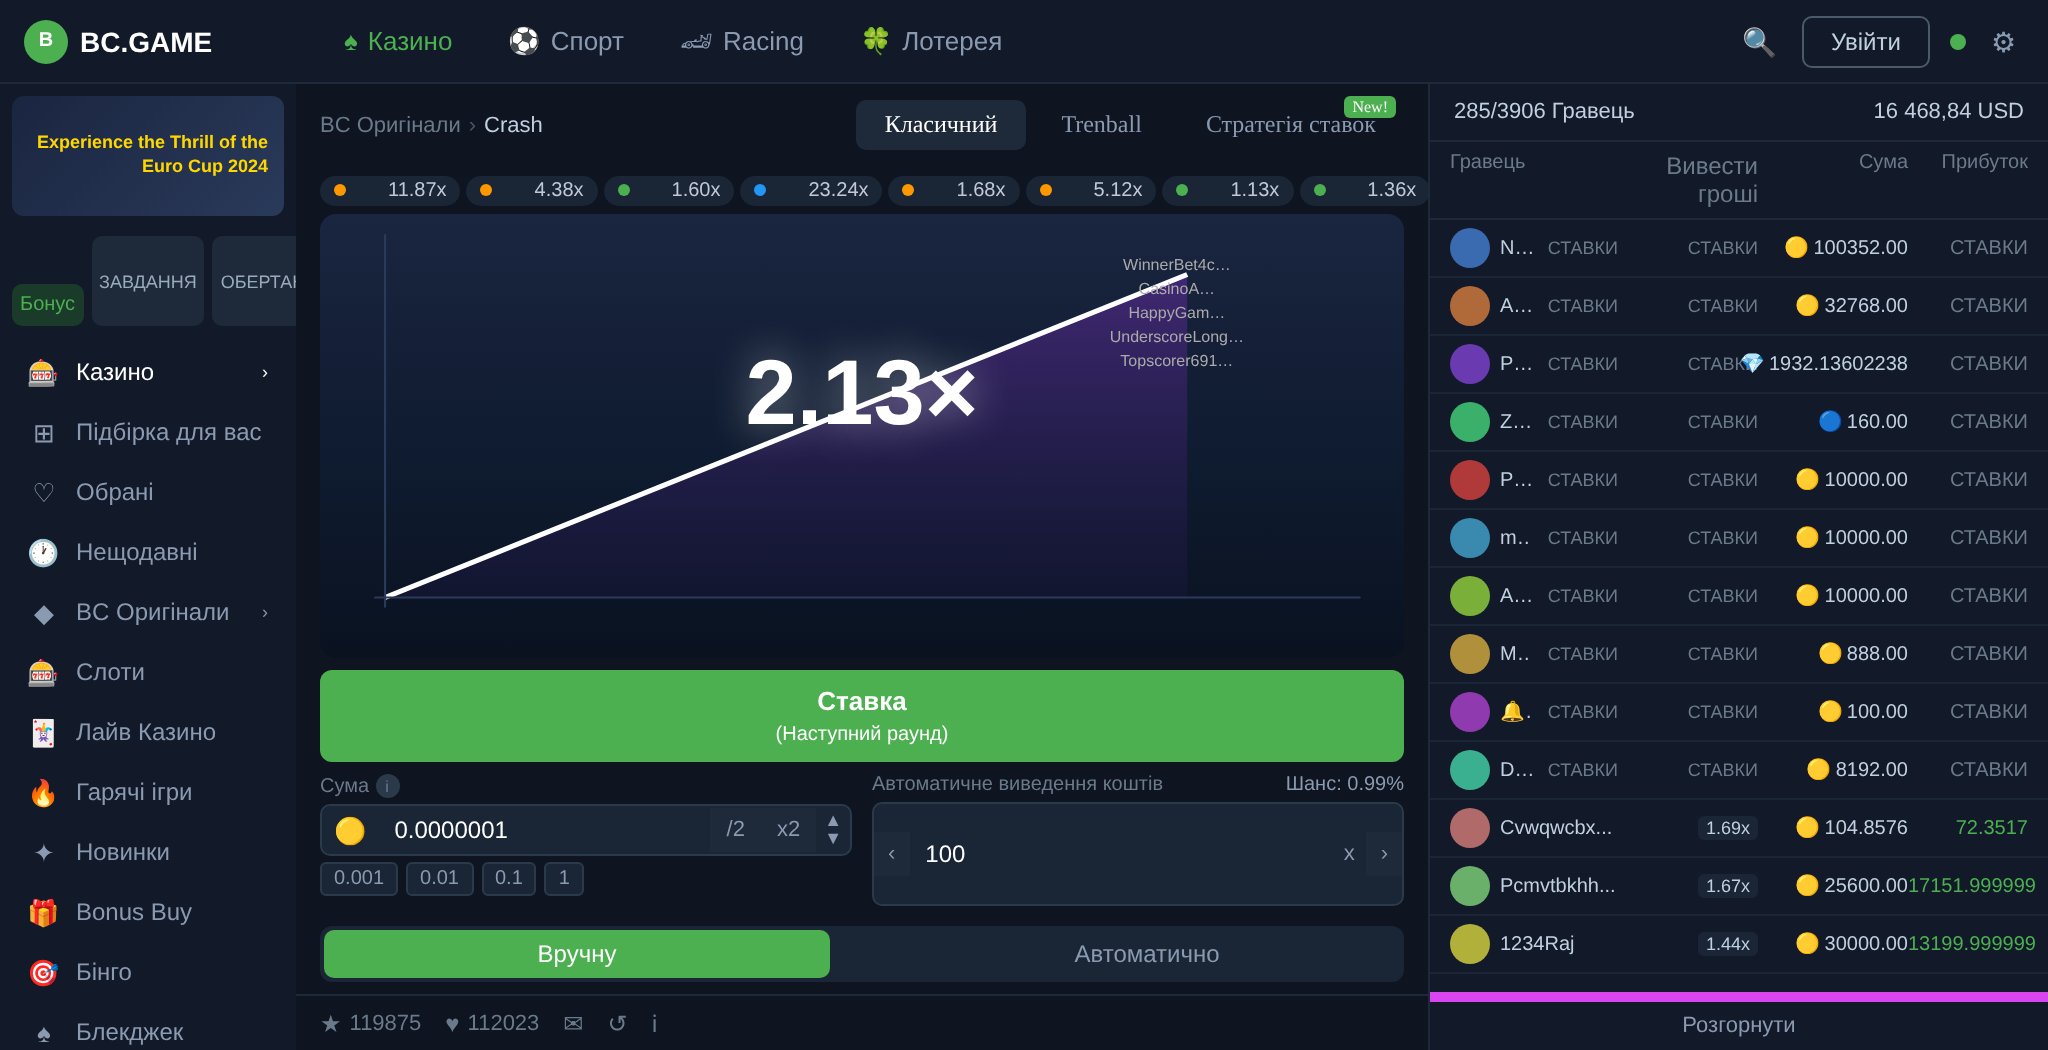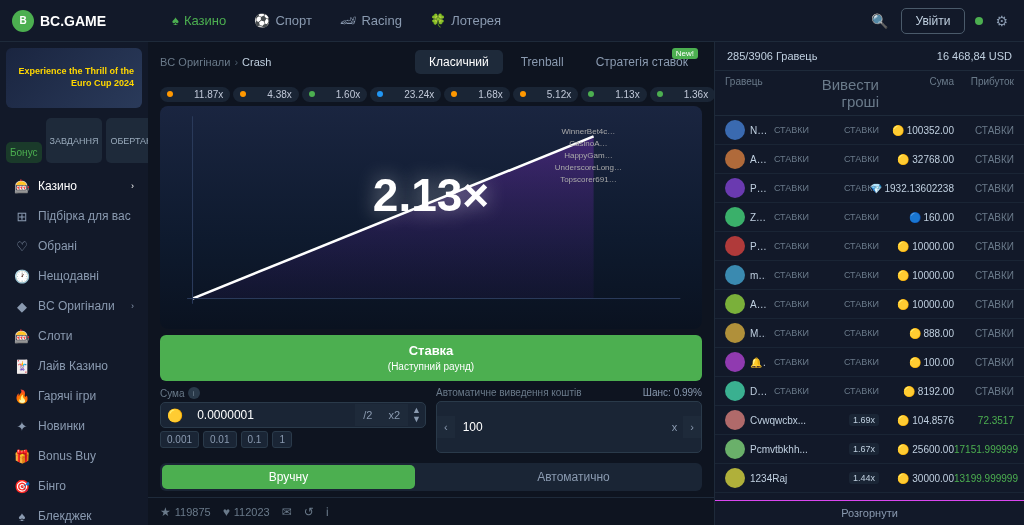--- a/index.html
+++ b/index.html
@@ -42,21 +42,21 @@
 
     
     .game-area { flex: 1; display: flex; flex-direction: column; overflow: hidden; background: #0e1420; }
 
     
     .game-header { padding: 8px 12px; display: flex; align-items: center; gap: 10px; flex-shrink: 0; }
     .breadcrumb { color: #6a7a8a; font-size: 11px; display: flex; align-items: center; gap: 4px; }
     .breadcrumb a { color: #6a7a8a; text-decoration: none; }
     .breadcrumb .sep { color: #4a5a6a; }
     .breadcrumb .current { color: #c0d0e0; }
-    .tabs-row { margin-left: auto; display: flex; gap: 4px; }
+    .tabs-row { margin-left: auto; display: flex; gap: 4px; font-family: Liberation Serif, serif; }
     .tab { padding: 5px 14px; border-radius: 5px; cursor: pointer; font-size: 12px; color: #8a9ab0; position: relative; }
     .tab.active { background: #1e2a3a; color: #fff; }
     .tab .new-badge { background: #4caf50; color: #fff; font-size: 8px; padding: 1px 4px; border-radius: 3px; position: absolute; top: -2px; right: 4px; }
 
     
     .history-bar { display: flex; align-items: center; gap: 3px; padding: 4px 12px; flex-shrink: 0; overflow: hidden; }
     .history-item { display: flex; align-items: center; gap: 21px; background: #1a2535; border-radius: 10px; padding: 2px 7px; font-size: 10px; white-space: nowrap; }
     .history-item .dot { width: 6px; height: 6px; border-radius: 50%; }
     .dot-green { background: #4caf50; }
     .dot-orange { background: #ff9800; }
@@ -111,21 +111,21 @@
     .player-info { flex: 1.5; display: flex; align-items: center; gap: 5px; overflow: hidden; }
     .player-avatar { width: 20px; height: 20px; border-radius: 50%; flex-shrink: 0; }
     .player-name { color: #c0d0e0; font-size: 10px; white-space: nowrap; overflow: hidden; text-overflow: ellipsis; max-width: 70px; }
     .player-action { color: #6a7a8a; font-size: 9px; margin-left: 3px; white-space: nowrap; }
     .player-money { width: 70px; text-align: right; color: #6a7a8a; font-size: 9px; display: flex; align-items: center; justify-content: flex-end; gap: 2px; }
     .player-sum { width: 75px; text-align: right; display: flex; align-items: center; justify-content: flex-end; gap: 2px; font-size: 10px; color: #c0d0e0; }
     .player-profit { width: 60px; text-align: right; font-size: 10px; }
     .profit-green { color: #4caf50; }
     .profit-gray { color: #6a7a8a; }
     .multiplier-badge { background: #1a2535; border-radius: 3px; padding: 1px 4px; font-size: 9px; color: #c0d0e0; margin-left: 32px; }
-    .show-more { padding: 6px; text-align: center; color: #8a9ab0; font-size: 11px; cursor: pointer; border-top: 1px solid #d946ef; }
+    .show-more { padding: 6px; text-align: center; color: #8a9ab0; font-size: 11px; cursor: pointer; border-top: 5px solid #d946ef; }
 
     
     .crash-graph { width: 100%; height: 100%; }
   </style>
 </head>
 <body>
 
 <div class="sidebar">
   <div class="sidebar-logo">
     <div class="logo-icon">B</div>
@@ -384,21 +384,21 @@
       </div>
     </div>
 
     <div class="players-panel">
       <div class="players-header">
         <span class="players-count">285/3906 Гравець</span>
         <span class="players-total">16 468,84 USD</span>
       </div>
       <div class="players-columns">
         <div class="col-player">Гравець</div>
-        <div class="col-money" style="font-size:15px;">Вивести гроші</div>
+        <div class="col-money" style="font-size:12px;">Вивести гроші</div>
         <div class="col-sum">Сума</div>
         <div class="col-profit">Прибуток</div>
       </div>
       <div class="players-list">
 
         <div class="player-row">
           <div class="player-info">
             <div class="player-avatar" style="background:#3a6ab0;"></div>
             <span class="player-name">Nasir17541</span>
             <span class="player-action">СТАВКИ</span>

